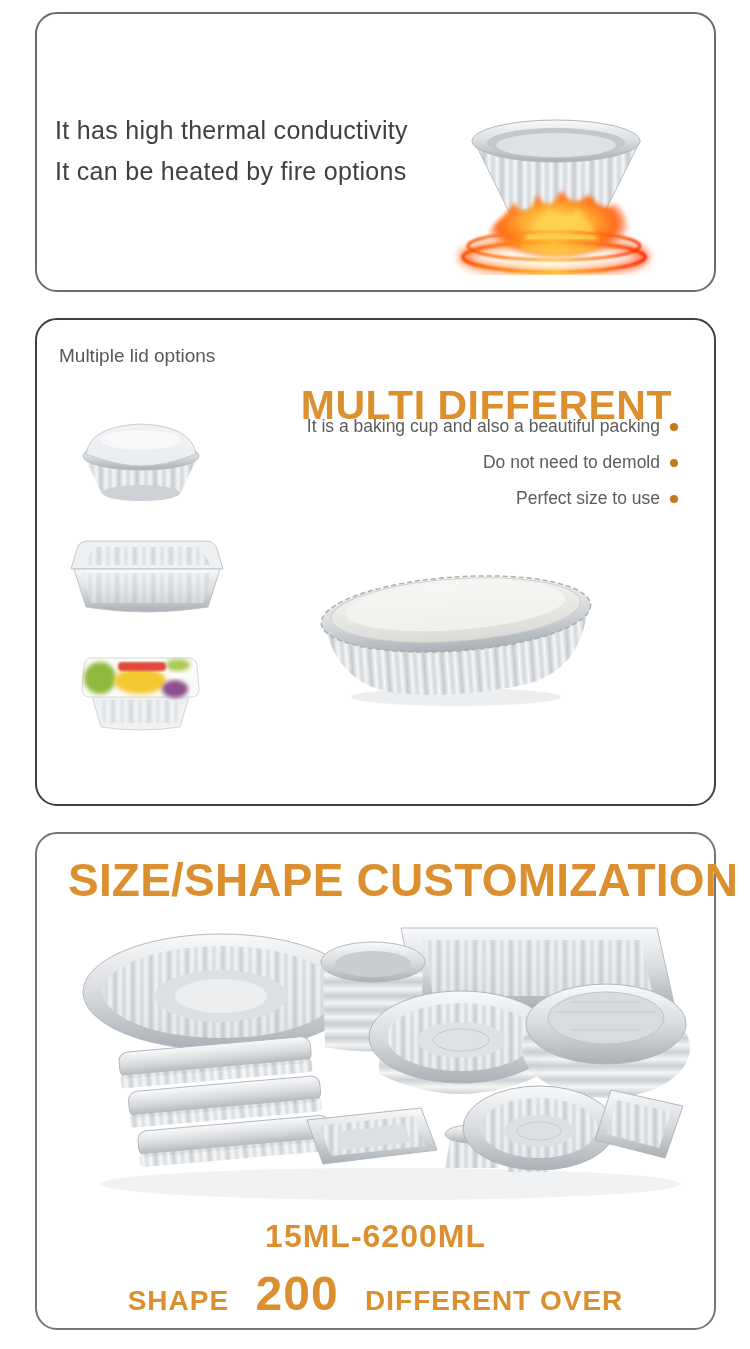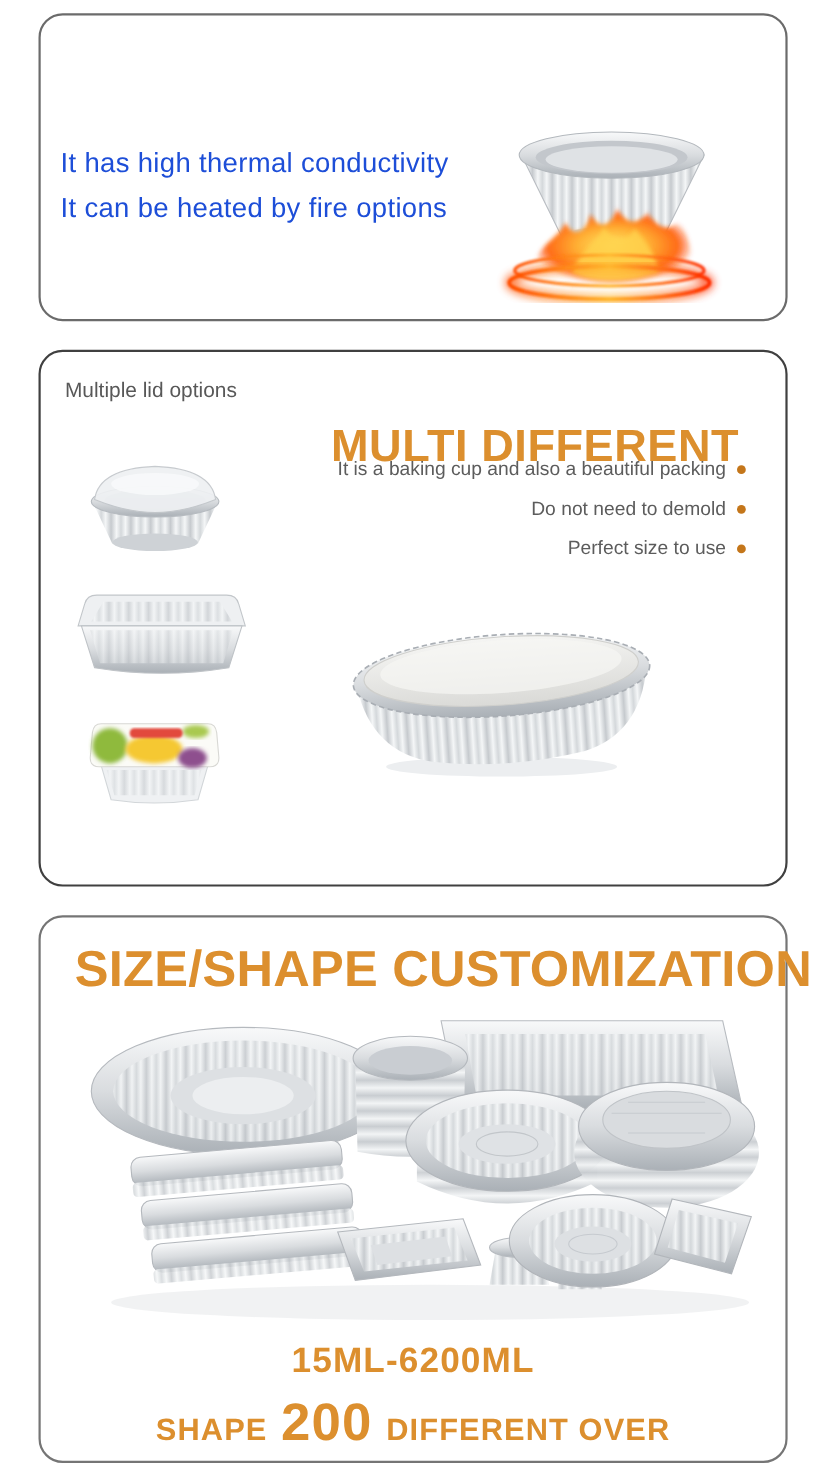--- a/index.html
+++ b/index.html
@@ -4,41 +4,41 @@
 <style>
   html,body{margin:0;padding:0;background:#ffffff;}
   body{width:750px;height:1349px;font-family:"Liberation Sans",sans-serif;position:relative;overflow:hidden;}
   .page{position:absolute;inset:0;background:#ffffff;}
   .card{position:absolute;left:35px;width:677px;background:#ffffff;border-radius:22px;box-sizing:content-box;}
   #card-thermal{top:12px;height:276px;border:2px solid #6b6b6b;}
   #card-multi{top:318px;height:484px;border:2px solid #404040;}
   #card-custom{top:832px;height:494px;border:2px solid #757575;}
 
   
-  .thermal-text{position:absolute;left:18px;top:96px;font-size:25px;line-height:41px;color:#1d4ed8;letter-spacing:.3px;white-space:nowrap;margin-top:18px;}
+  .thermal-text{position:absolute;left:18px;top:96px;font-size:25px;line-height:41px;color:#404040;letter-spacing:.3px;white-space:nowrap;}
   .fire-bowl{position:absolute;right:48px;top:94px;}
 
   
   .side-label{position:absolute;left:22px;top:25px;font-size:19px;color:#585858;}
   .multi-title{position:absolute;right:42px;top:28px;font-size:41px;font-weight:700;color:#dc8f2e;letter-spacing:.5px;white-space:nowrap;}
   .bullets{position:absolute;right:36px;top:96px;text-align:right;margin-left:24px;}
   .bullet-line{font-size:17.5px;color:#5c5c5c;margin-bottom:15px;white-space:nowrap;}
   .bullet-dot{display:inline-block;width:8px;height:8px;border-radius:50%;background:#c4761a;margin-left:10px;vertical-align:middle;}
   .lid-img-1{position:absolute;left:28px;top:93px;}
   .lid-img-2{position:absolute;left:26px;top:210px;}
   .lid-img-3{position:absolute;left:40px;top:332px;}
   .big-round{position:absolute;left:258px;top:205px;}
 
   
   .custom-title{margin:20px 0 0 0;text-align:center;font-size:46px;line-height:52px;font-weight:700;color:#dc8f2e;letter-spacing:.2px;white-space:nowrap;padding-left:31px;}
   .collage{display:block;margin:6px auto 0 auto;}
   .size-range{margin-top:2px;text-align:center;font-size:32px;line-height:52px;font-weight:700;color:#dc8f2e;letter-spacing:1px;}
   .tagline{margin-top:4px;text-align:center;color:#dc8f2e;font-weight:700;}
   .tagline .small{font-size:28px;letter-spacing:1px;}
-  .tagline .big{font-size:48px;letter-spacing:1px;margin:0 8px;text-align:center;}
+  .tagline .big{font-size:48px;letter-spacing:1px;margin:0 22px;text-align:center;}
 
   .defs-holder{position:absolute;width:0;height:0;overflow:hidden;}
 </style>
 </head>
 <body>
 
 <svg class="defs-holder" aria-hidden="true">
   <defs>
     <linearGradient id="silverV" x1="0" y1="0" x2="0" y2="1">
       <stop offset="0" stop-color="#f8f9fa"></stop>

